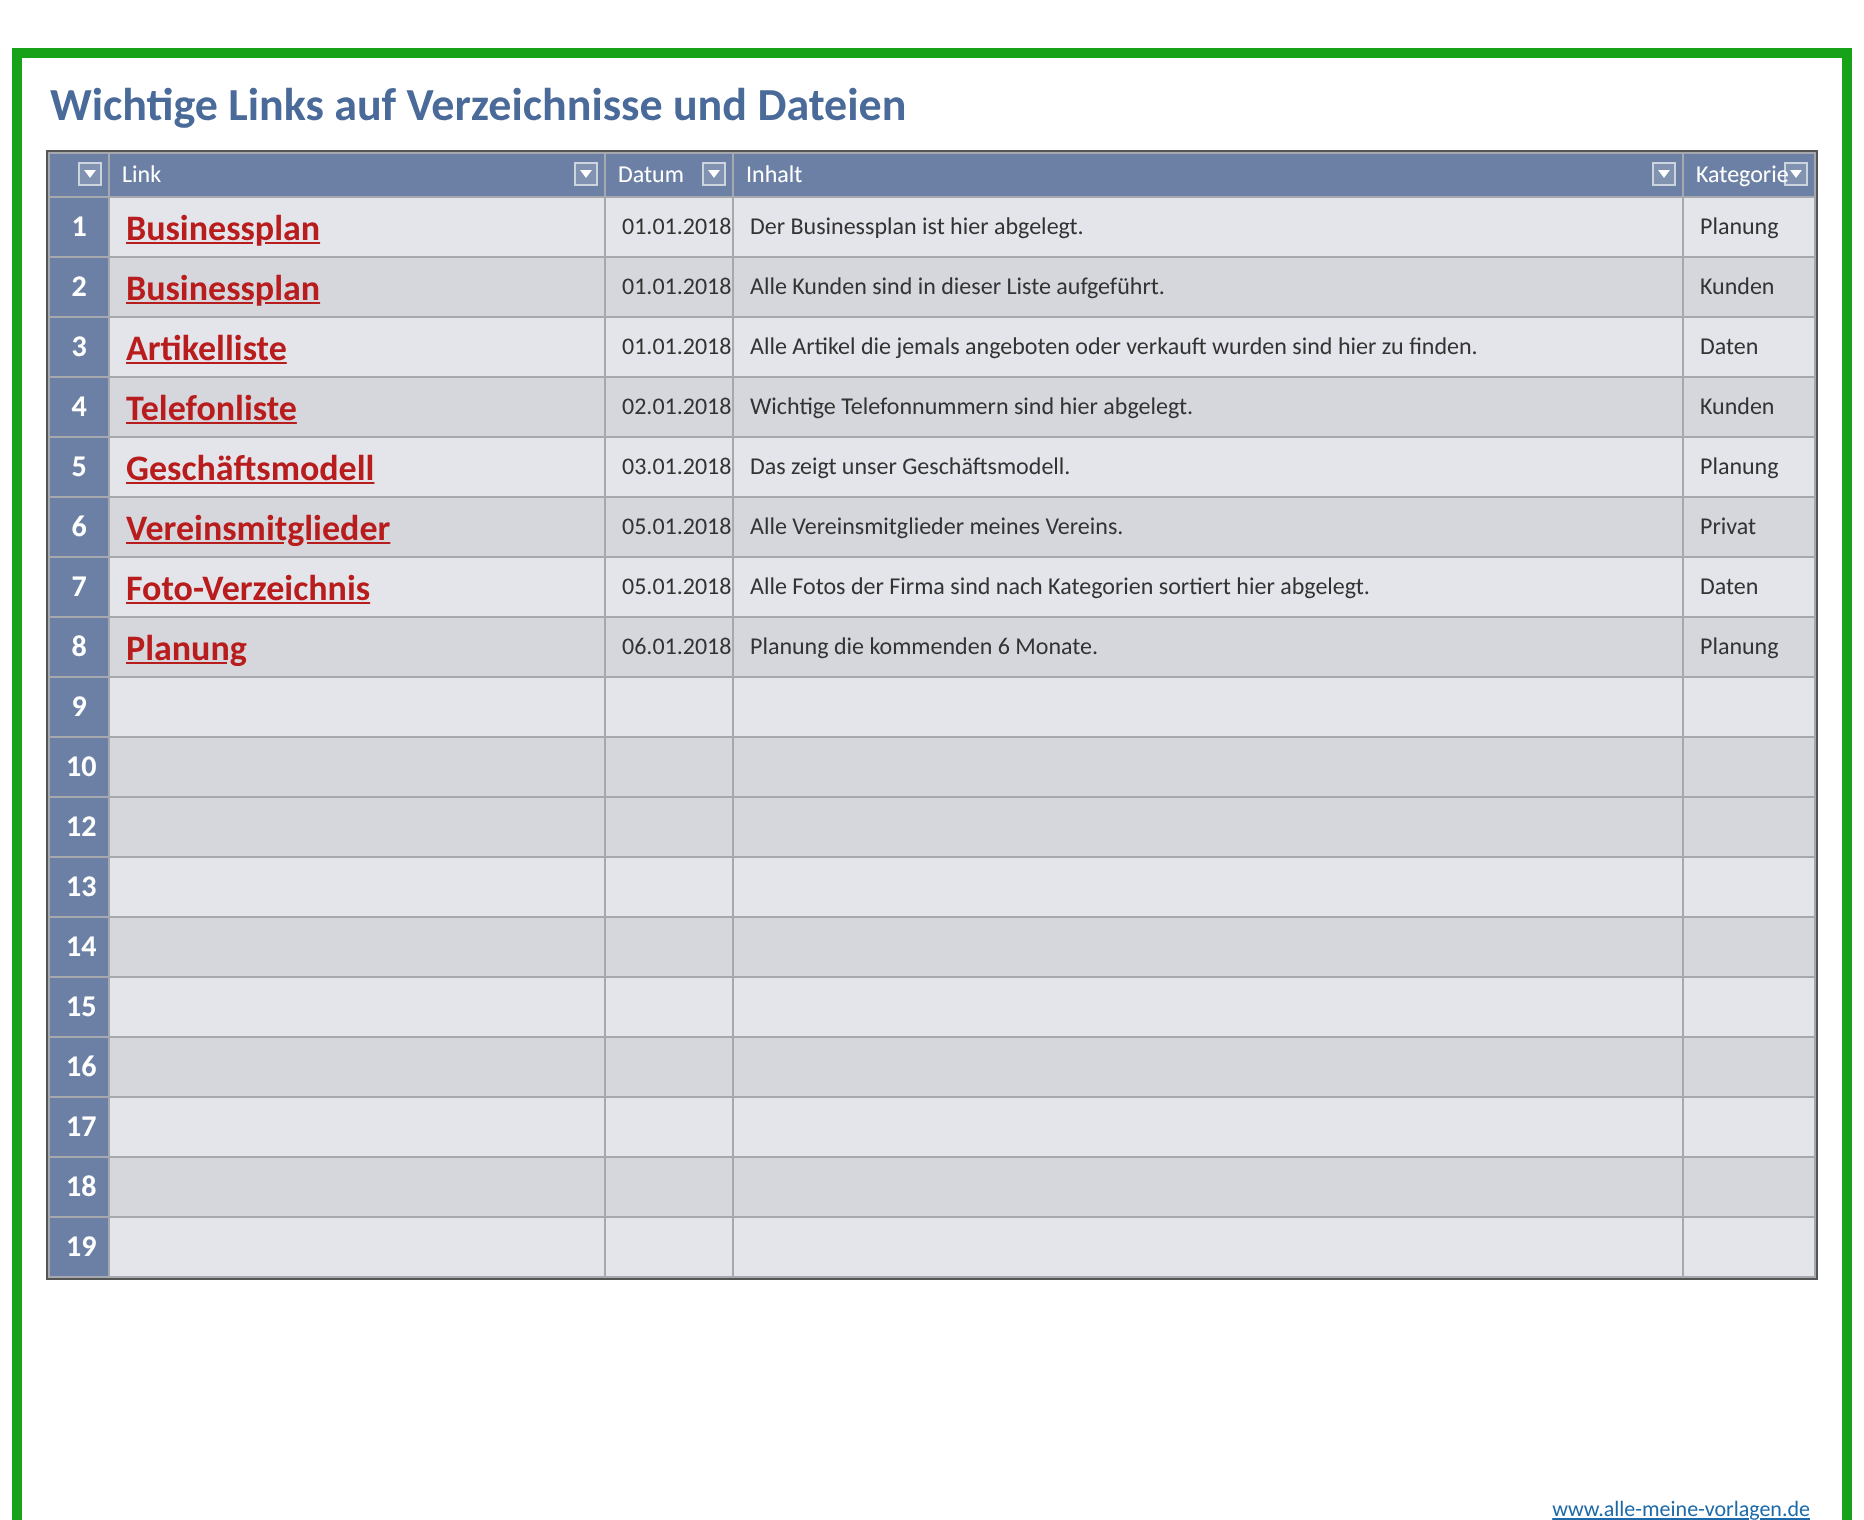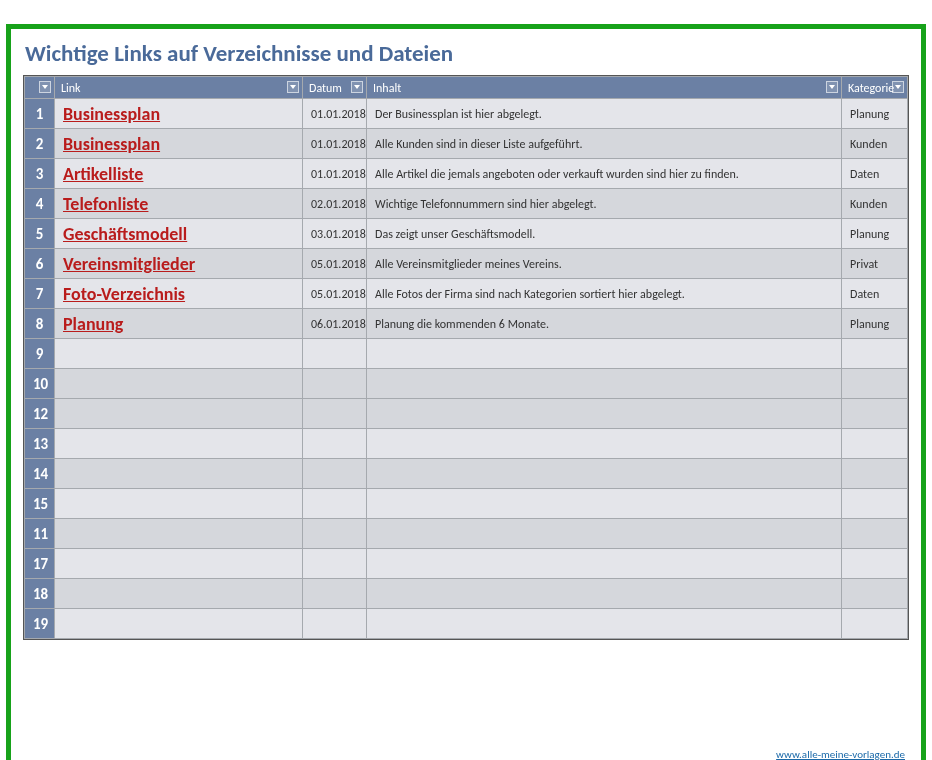--- a/index.html
+++ b/index.html
@@ -219,21 +219,21 @@
             <td></td>
           </tr>
           <tr>
             <td class="numcell">15</td>
             <td></td>
             <td></td>
             <td></td>
             <td></td>
           </tr>
           <tr class="even">
-            <td class="numcell">11</td>
+            <td class="numcell">16</td>
             <td></td>
             <td></td>
             <td></td>
             <td></td>
           </tr>
           <tr>
             <td class="numcell">17</td>
             <td></td>
             <td></td>
             <td></td>

